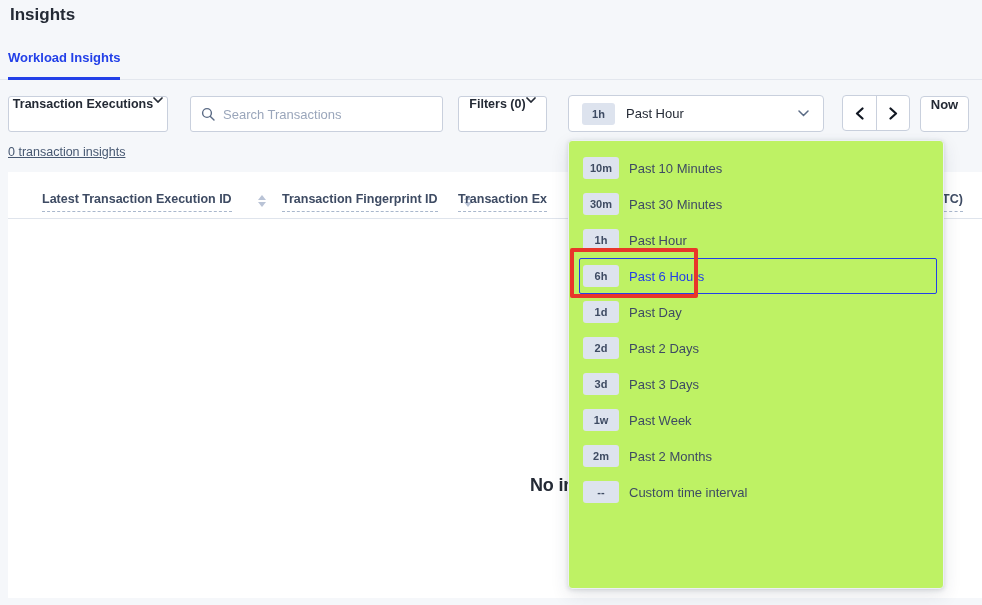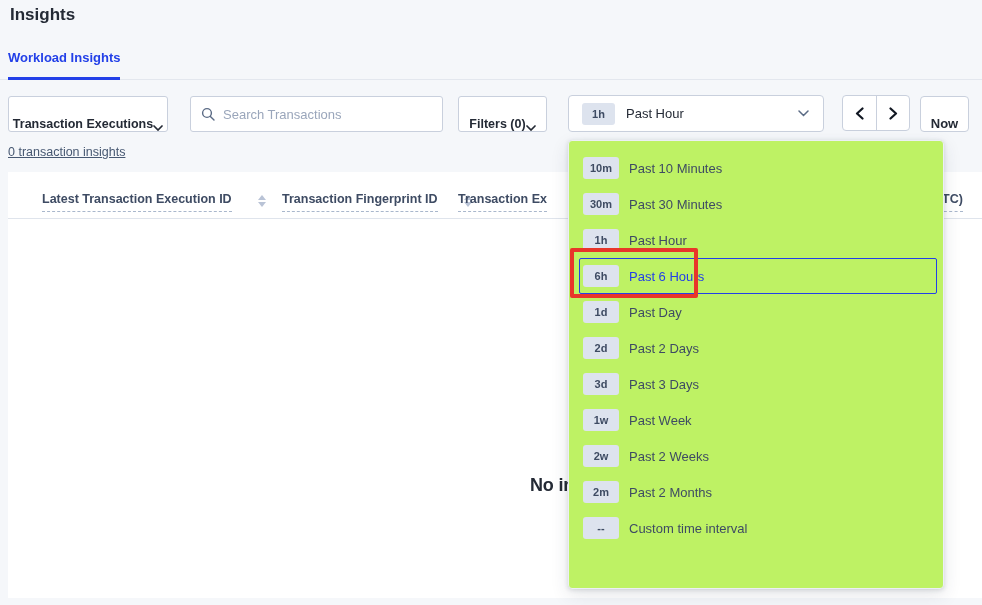--- a/index.html
+++ b/index.html
@@ -20,21 +20,21 @@
     overflow:hidden;
   }
   .page-title{position:absolute;left:10px;top:5px;font-size:17px;font-weight:700;color:var(--text-dark);}
   
   .tabs{position:absolute;top:50px;left:0;width:100%;display:flex;padding-left:8px;border-bottom:1px solid #e3e7ee;}
   .tab{font-size:13px;padding-bottom:12px;margin-right:27px;color:#394455;cursor:pointer;}
   .tab.active{color:var(--accent);font-weight:700;border-bottom:3px solid var(--accent);margin-bottom:-1px;}
   
   .toolbar-btn{
     position:absolute;top:96px;height:36px;background:#fff;border:1px solid var(--border);
-    border-radius:3px;display:flex;align-items:flex-end;justify-content:center;gap:0;
+    border-radius:3px;display:flex;align-items:flex-start;justify-content:center;gap:0;
     font-size:12.5px;font-weight:700;color:var(--text-dark);cursor:pointer;
   }
   #type-btn{left:8px;width:160px;}
   #filters-btn{left:458px;width:89px;}
   .search-box{
     position:absolute;top:96px;left:190px;width:253px;height:36px;background:#fff;
     border:1px solid var(--border);border-radius:3px;display:flex;align-items:center;padding:0 10px;gap:8px;
   }
   .search-box input{border:none;outline:none;flex:1;font-size:13px;font-family:"Liberation Sans",sans-serif;color:var(--text-dark);background:transparent;}
   .search-box input::placeholder{color:#9aa6bb;}
@@ -214,24 +214,20 @@
   </div>
   <div class="menu-item">
     <span class="badge">3d</span>
     <span class="menu-label">Past 3 Days</span>
   </div>
   <div class="menu-item">
     <span class="badge">1w</span>
     <span class="menu-label">Past Week</span>
   </div>
   <div class="menu-item">
-    <span class="badge">2w</span>
-    <span class="menu-label">Past 2 Weeks</span>
-  </div>
-  <div class="menu-item">
     <span class="badge">2m</span>
     <span class="menu-label">Past 2 Months</span>
   </div>
   <div class="menu-item">
     <span class="badge">--</span>
     <span class="menu-label">Custom time interval</span>
   </div>
 </div>
 
 <div class="annotation-box"></div>

